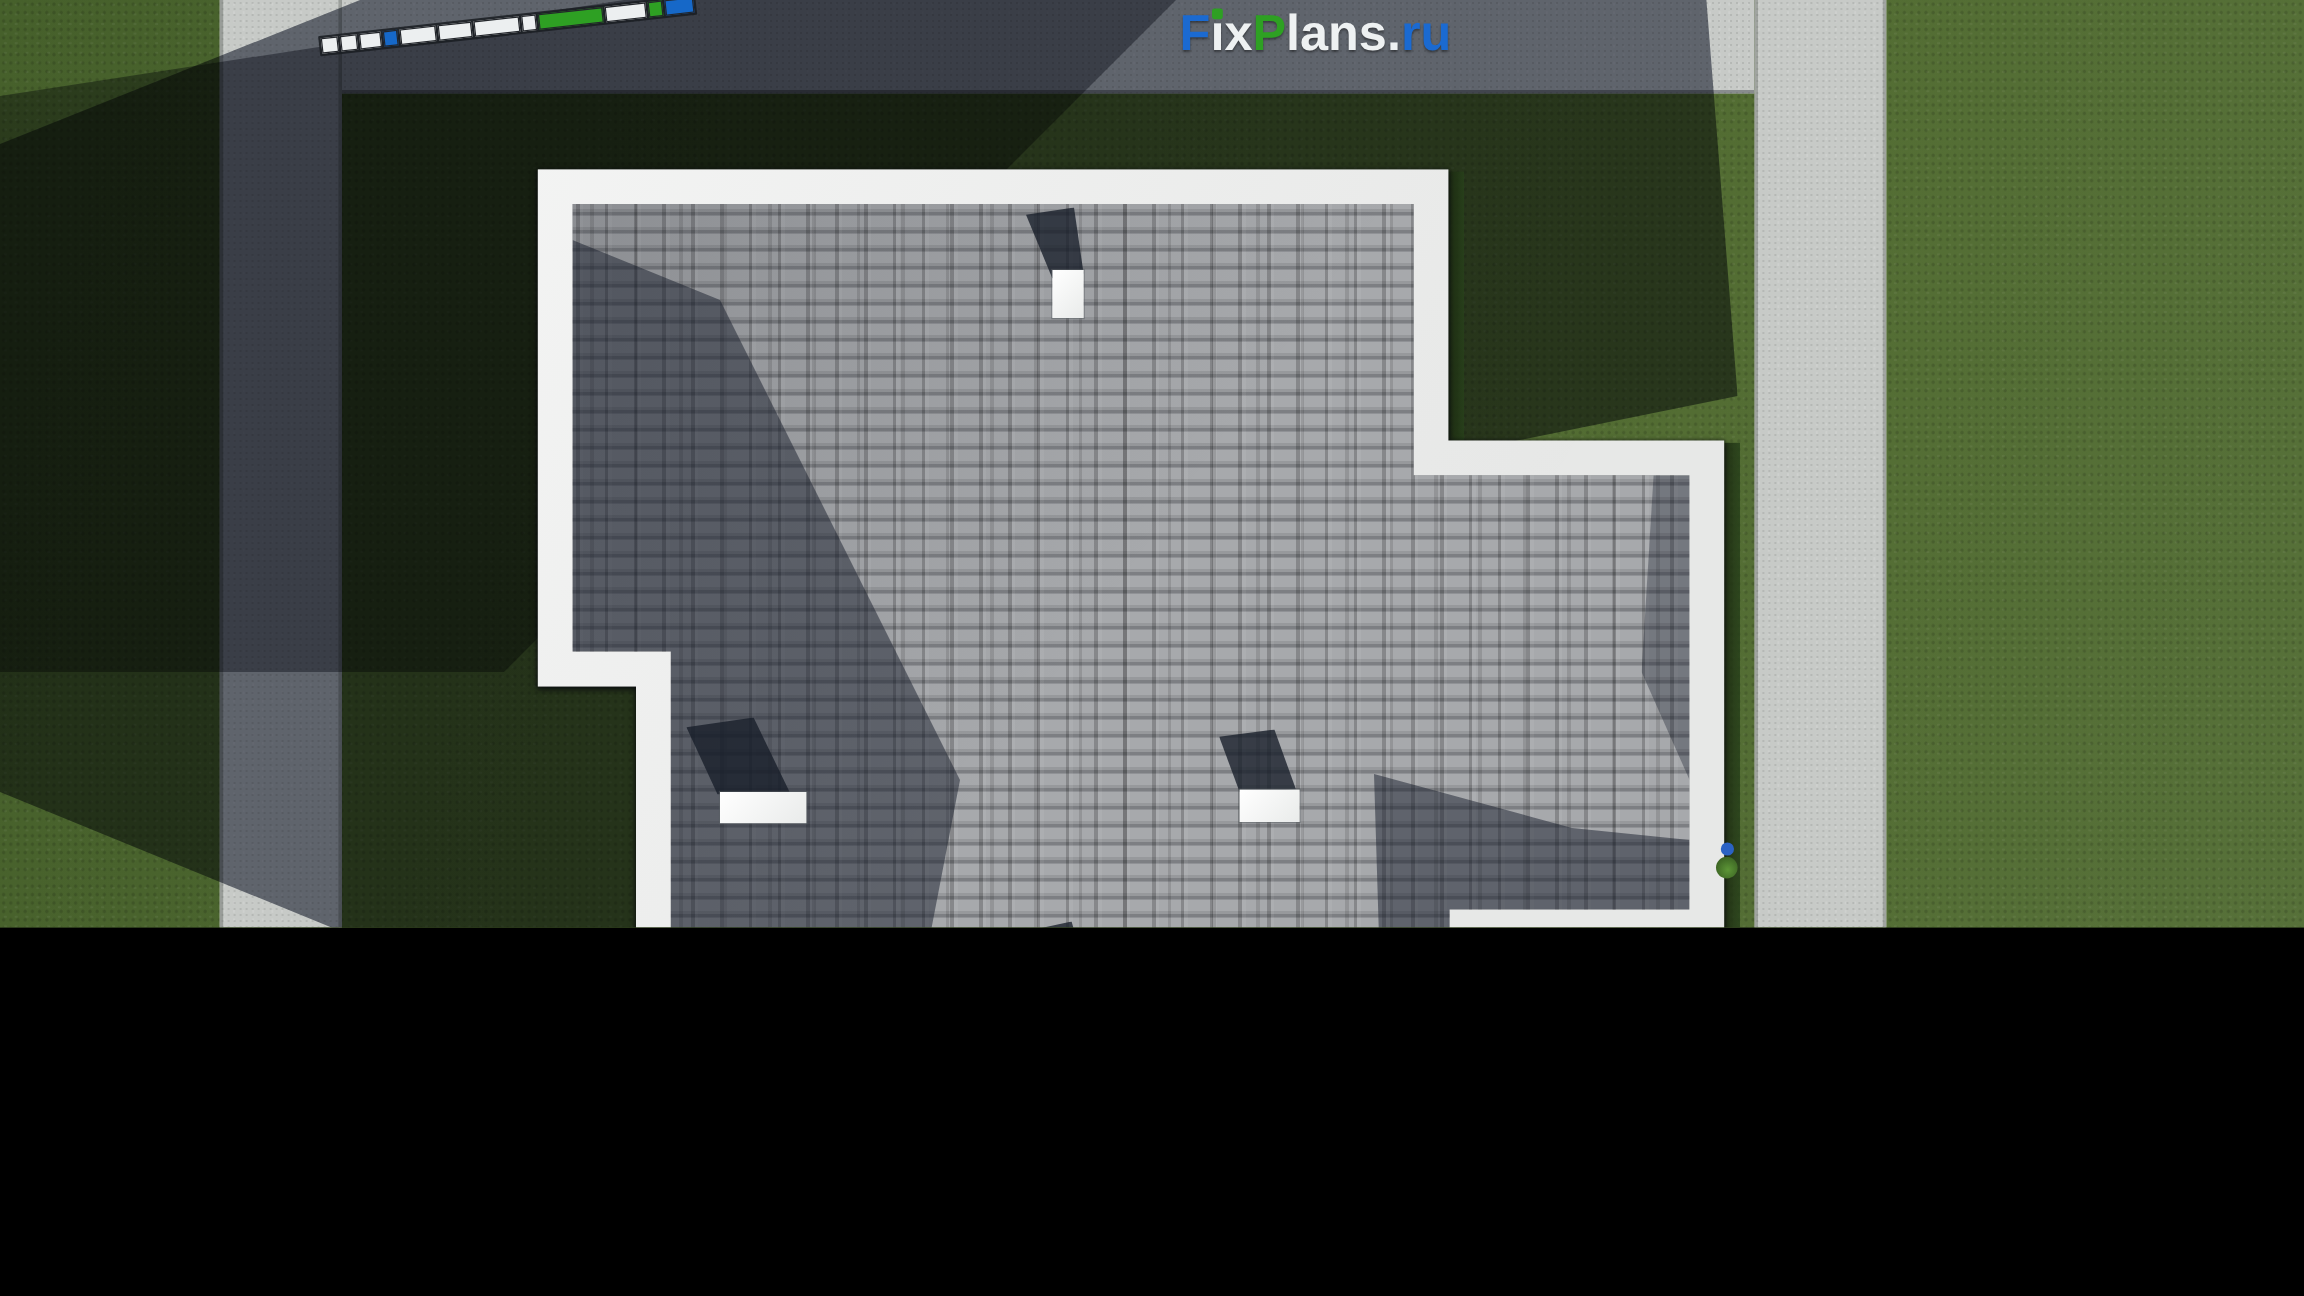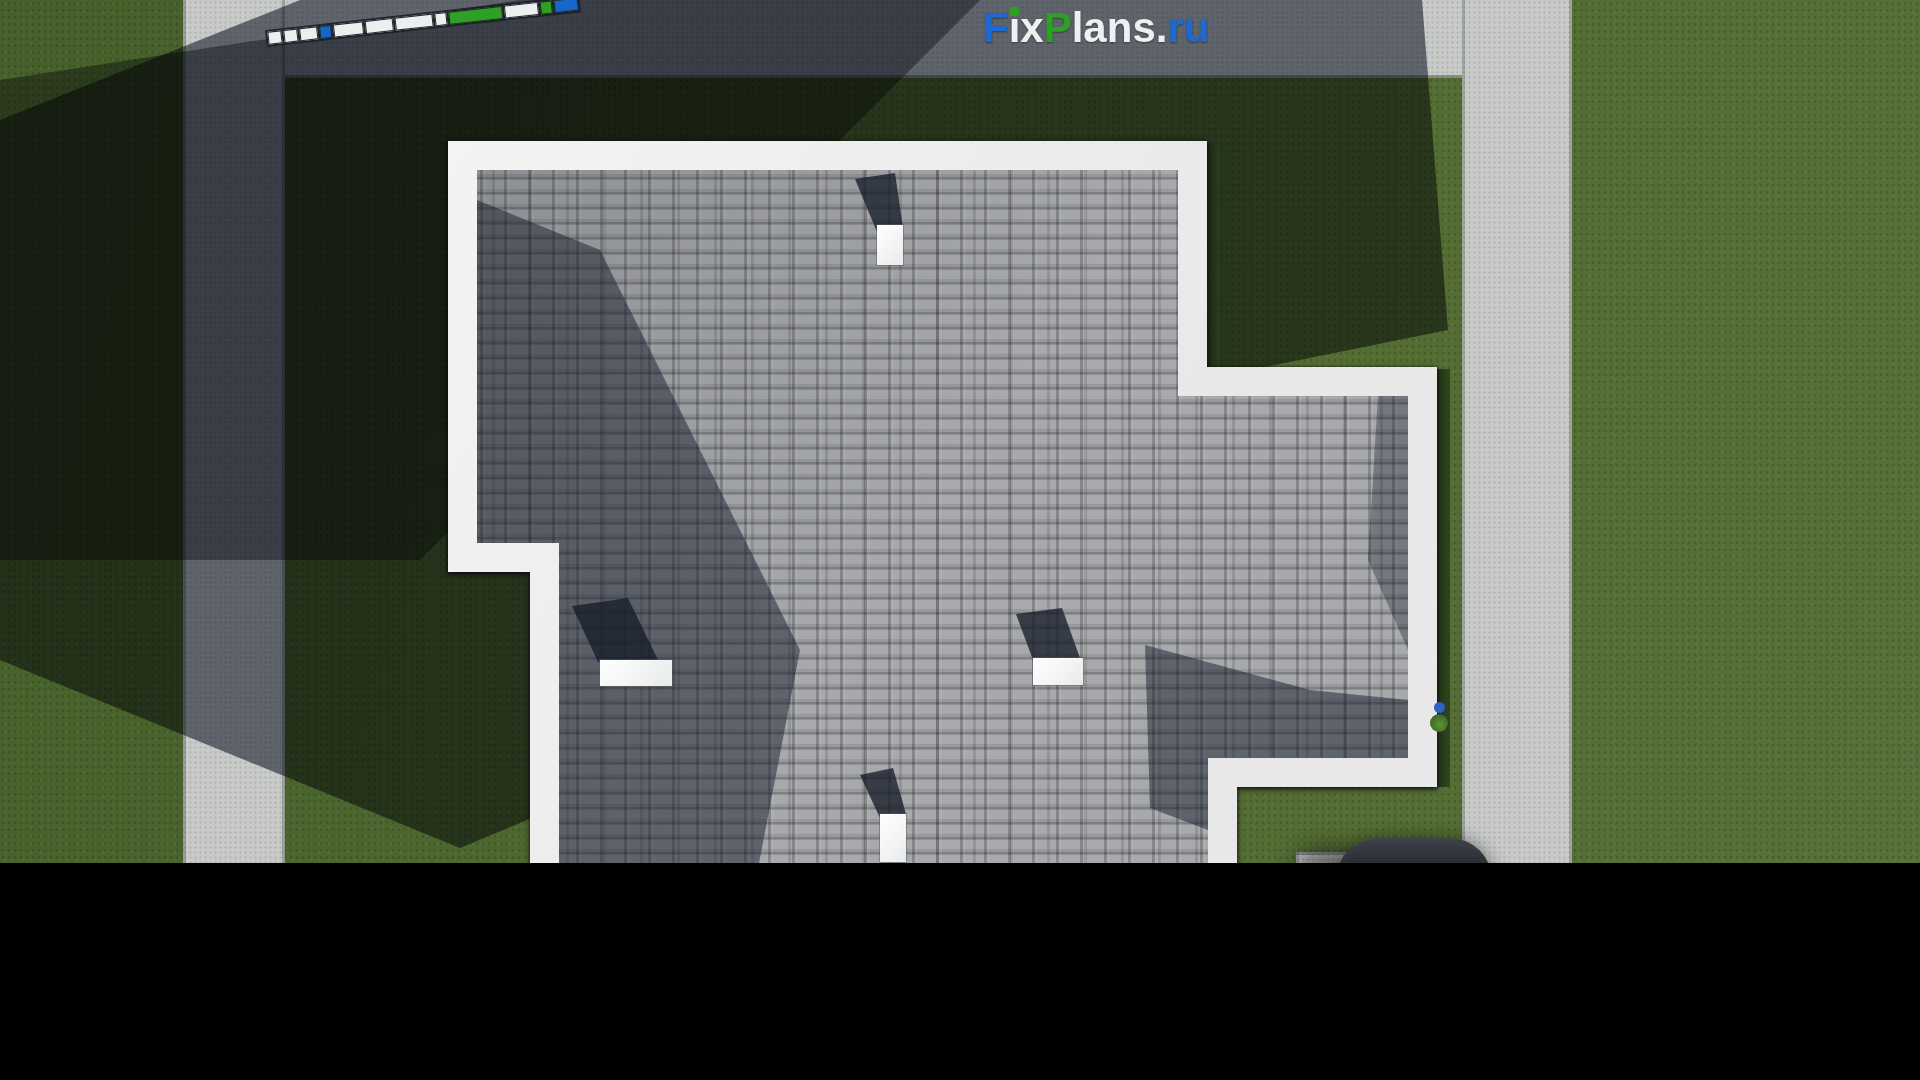--- a/index.html
+++ b/index.html
@@ -1,16 +1,16 @@
 <!DOCTYPE html>
 <html style="--grass-lit: #4e6830; --concrete: #c7cac7; --roof-gray: #9b9da0; --fascia-white: #f3f4f3; --marble-dark: #3d4551; --logo-blue: #1b6ad1; --logo-green: #2ea023; --taillight-red: #b5352c; --car-black: #0c0f14; --seat-tan: #c8a27a;"><head>
 <meta charset="utf-8">
 <style>
   html,body{margin:0;padding:0;background:#000;font-family:"Liberation Sans",sans-serif;}
-  .stage{position:relative;width:1920px;height:863px;overflow:hidden;background:var(--grass-lit,#4e6830);}
+  .stage{position:relative;width:1920px;height:773px;overflow:hidden;background:var(--grass-lit,#4e6830);}
   .stage *{position:absolute;box-sizing:border-box;}
 
   
   .grass{left:0;top:0;width:1920px;height:1080px;
     background-color:var(--grass-lit,#4e6830);
     background-image:
       radial-gradient(rgba(0,0,0,.14) 1px, transparent 1.6px),
       radial-gradient(rgba(255,255,255,.05) 1px, transparent 1.4px),
       linear-gradient(105deg,#46602b 0%,#4e6830 38%,#536d33 68%,#57713a 100%);
     background-size:6px 7px, 9px 8px, 100% 100%;}

